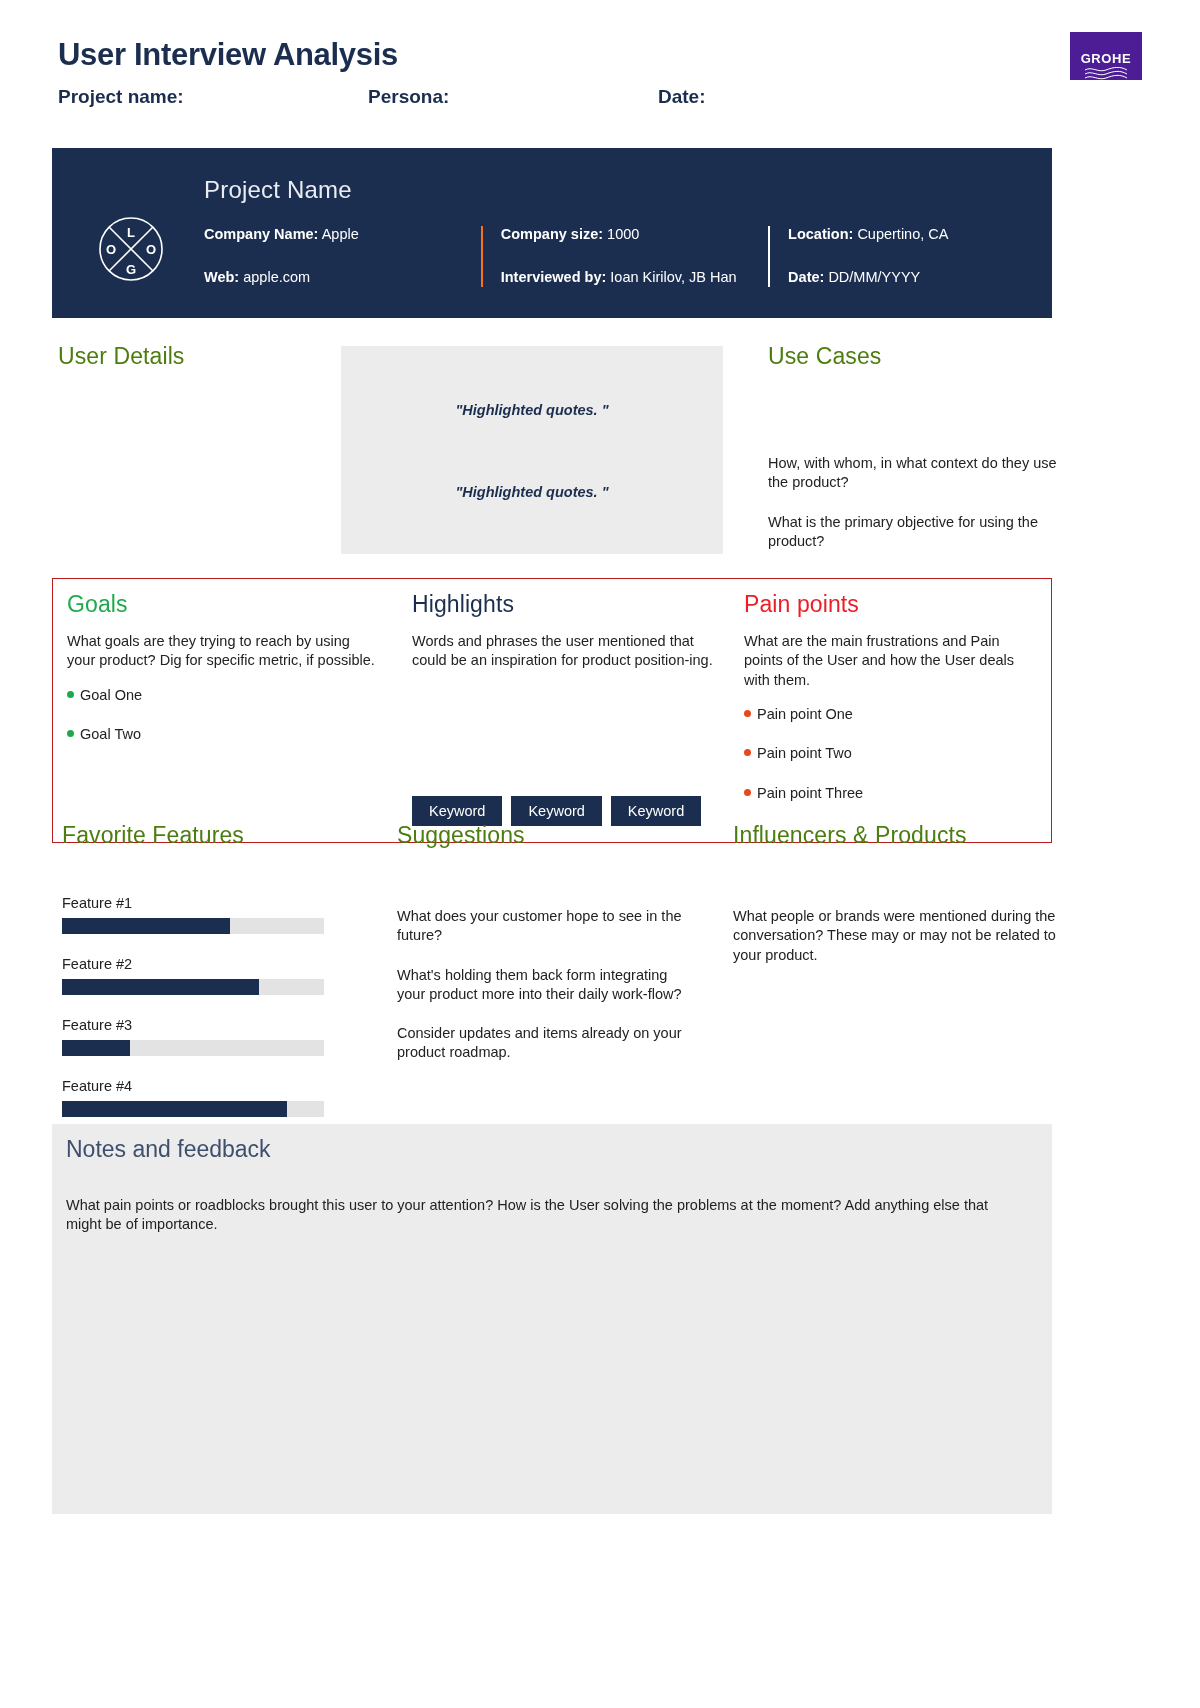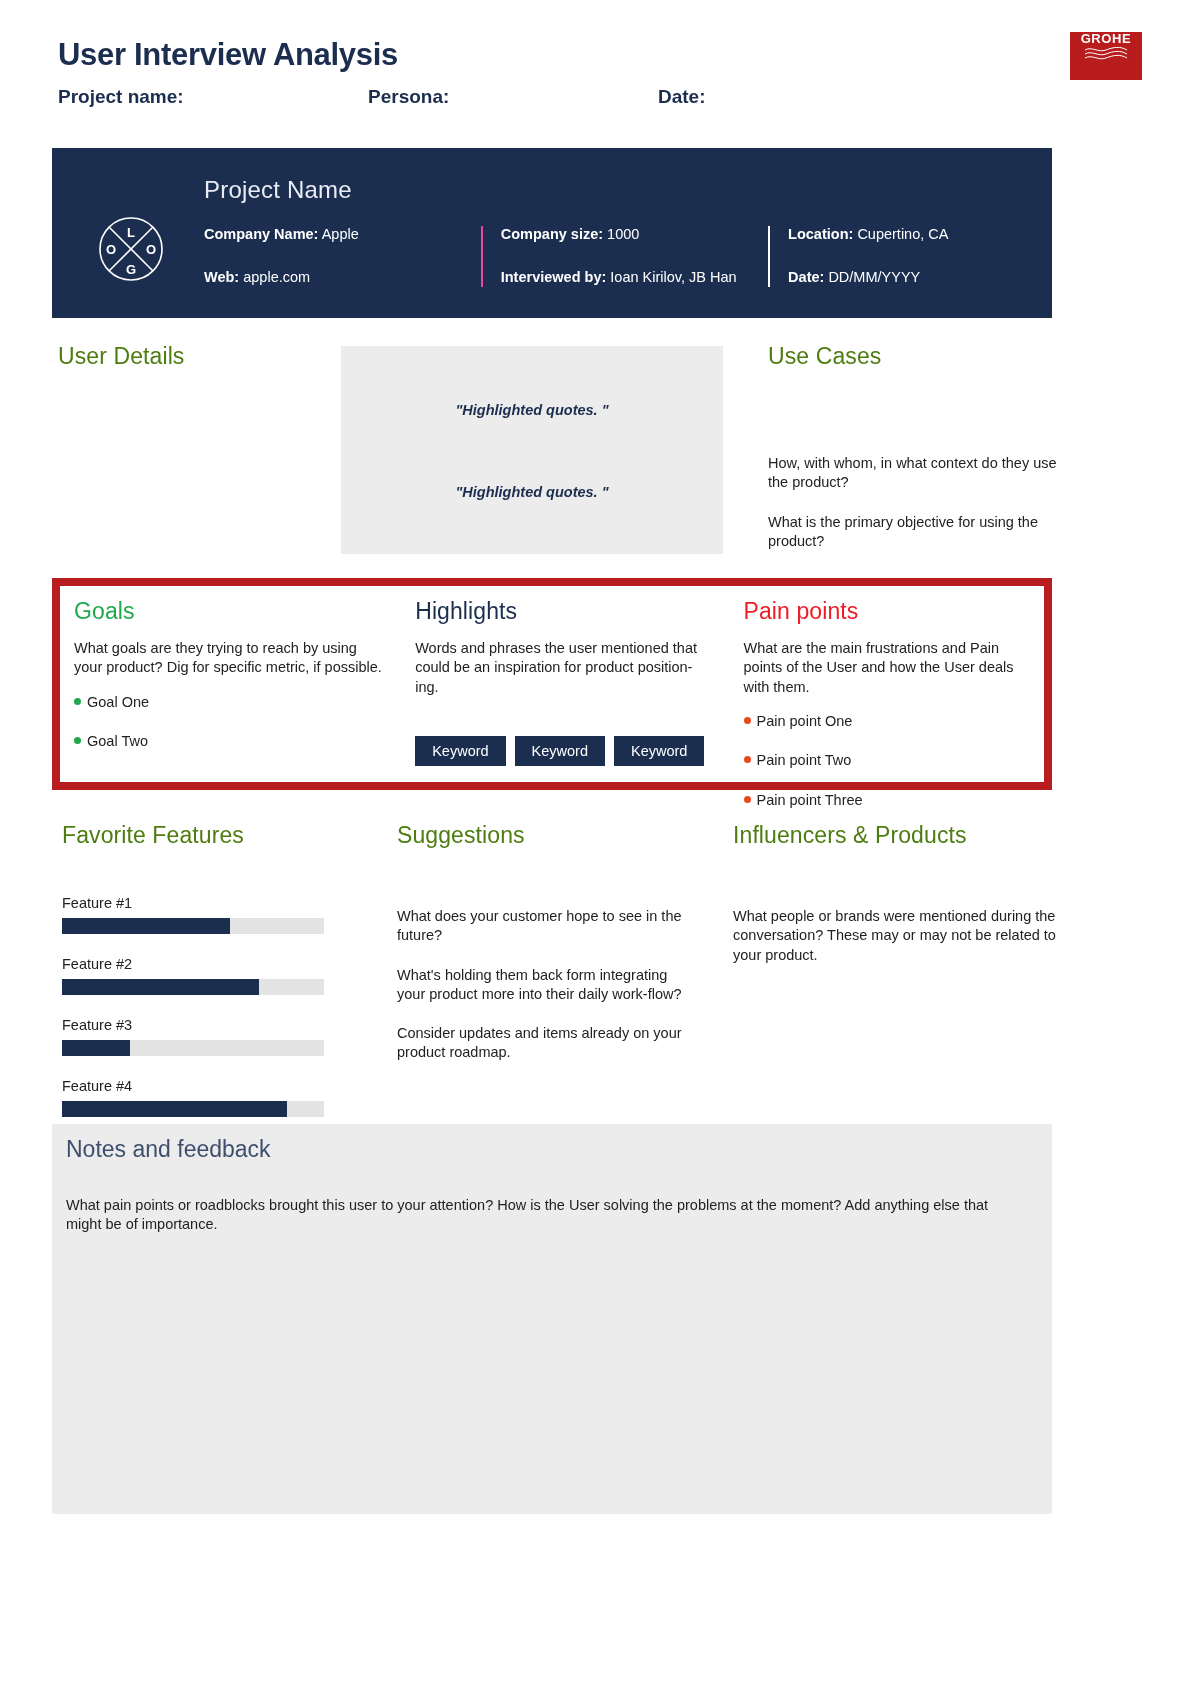--- a/index.html
+++ b/index.html
@@ -20,23 +20,23 @@
   .meta-row {
     margin-top: 14px; display: flex; align-items: baseline;
     font-size: 19px; font-weight: bold; color: #1b2e4f;
   }
   .meta-row .m1 { width: 310px; }
   .meta-row .m2 { width: 290px; }
   .meta-row .m3 { width: 200px; }
 
   .grohe-logo {
     position: absolute; right: 0; top: -6px;
-    width: 72px; height: 48px; background: #b91c1c;
+    width: 72px; height: 48px; background: #4c1d95;
     display: flex; flex-direction: column;
-    align-items: center; justify-content: flex-start;
+    align-items: center; justify-content: flex-end;
   }
   .grohe-logo .gtext {
     color: #ffffff; font-size: 13px; font-weight: bold;
     letter-spacing: 0.6px; line-height: 1;
   }
   .grohe-logo svg { margin-top: 2px; }
 
   
   .banner {
     position: absolute; left: 52px; top: 148px;
@@ -49,21 +49,21 @@
   .logo-circle {
     position: absolute; left: 46px; top: 68px;
     width: 66px; height: 66px;
   }
   .banner-cols {
     position: absolute; left: 152px; top: 78px; right: 20px;
     display: flex;
   }
   .bcol { position: relative; padding-left: 18px; }
   .bcol.c1 { width: 295px; padding-left: 0; }
-  .bcol.c2 { width: 305px; border-left: 2px solid #ec4899; }
+  .bcol.c2 { width: 305px; border-left: 2px solid #f97316; }
   .bcol.c3 { width: 280px; border-left: 2px solid #ffffff; }
   .bline { font-size: 14.5px; line-height: 1.2; margin-bottom: 26px; white-space: nowrap; }
   .bline:last-child { margin-bottom: 0; }
   .bline b { font-weight: bold; }
 
   
   .sec-title {
     font-size: 23px; font-weight: 400; color: #4d7c0f; letter-spacing: 0.1px;
   }
   .user-details { position: absolute; left: 58px; top: 343px; width: 270px; }
@@ -83,21 +83,21 @@
   .quote.q2 { top: 138px; }
 
   .use-cases { position: absolute; left: 768px; top: 343px; width: 290px; }
   .use-cases .body { margin-top: 84px; }
   .para { font-size: 14.5px; color: #222222; line-height: 1.33; margin-bottom: 20px; }
   .para:last-child { margin-bottom: 0; }
 
   
   .ghp {
     position: absolute; left: 52px; top: 578px;
-    width: 1000px; height: 212px; border: 8px solid #b91c1c;
+    width: 1000px; height: 265px; border: 1px solid #b91c1c;
     display: flex;
   }
   .ghp-col { position: relative; padding: 12px 16px 0 14px; }
   .ghp-col.g { width: 345px; }
   .ghp-col.h { width: 332px; }
   .ghp-col.p { width: 318px; }
   .ghp-head { font-size: 23px; font-weight: 400; letter-spacing: 0.1px; }
   .ghp-head.green { color: #1fa94c; }
   .ghp-head.navy { color: #1b2e4f; }
   .ghp-head.red { color: #ee1c25; }

